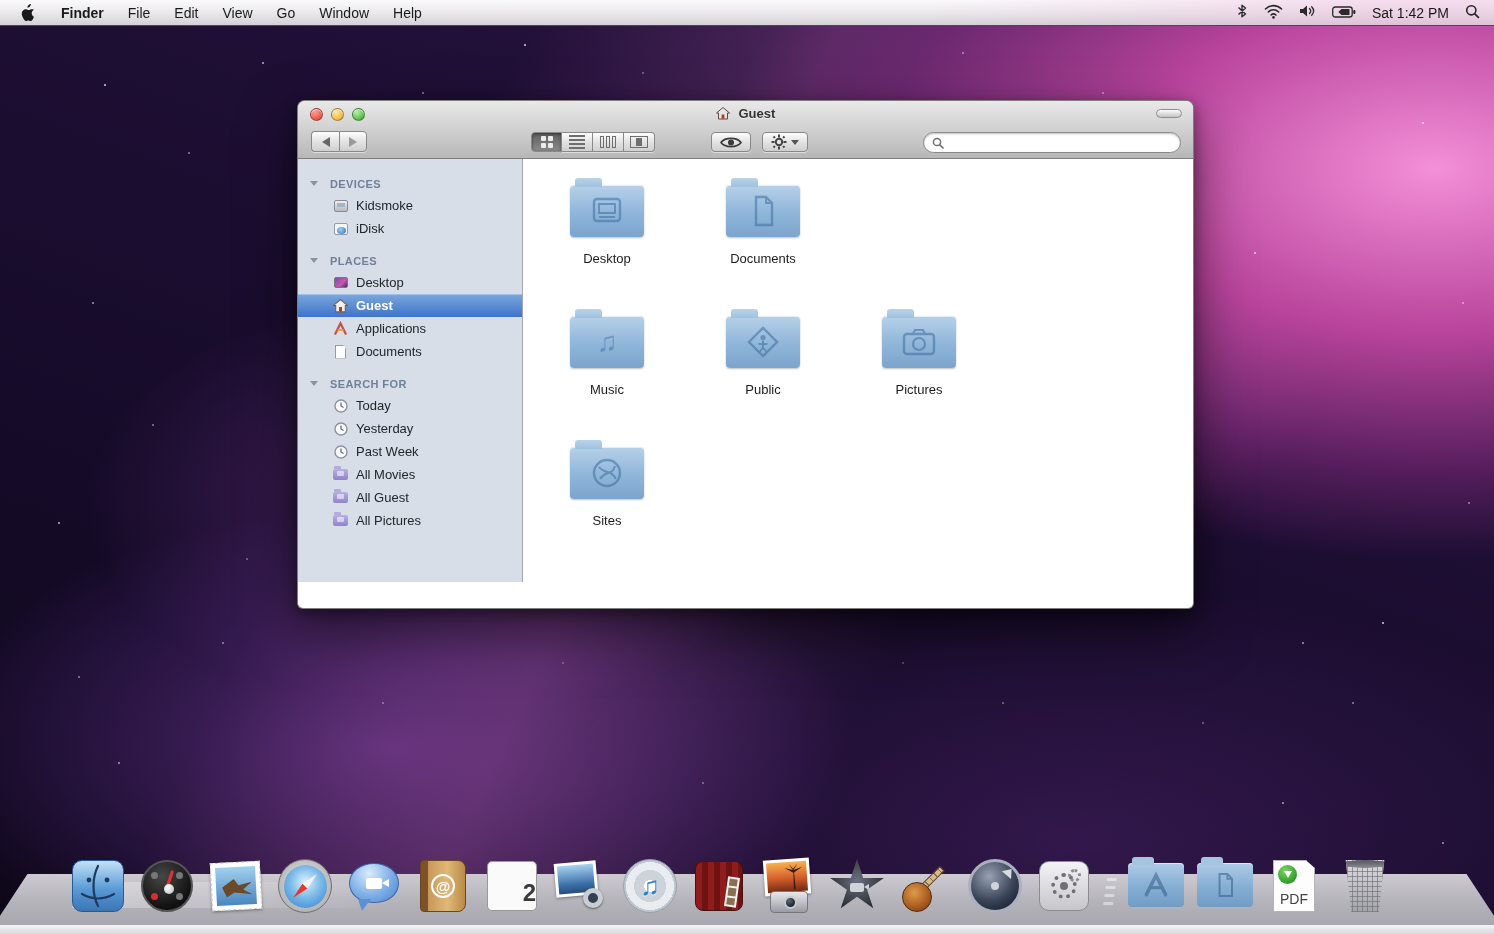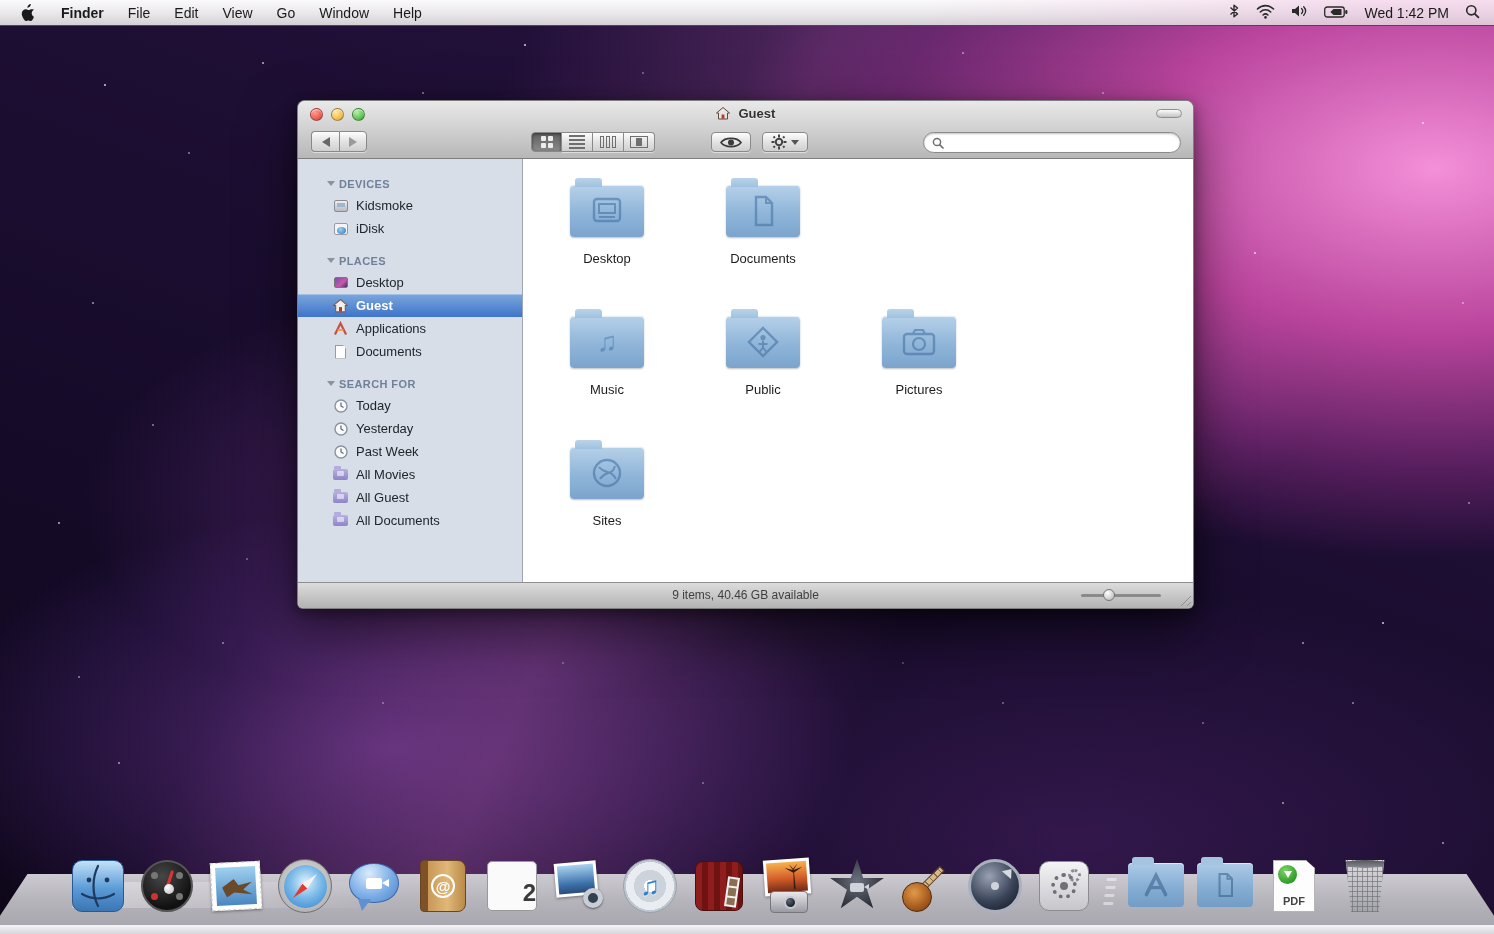--- a/index.html
+++ b/index.html
@@ -92,21 +92,21 @@
   .caret-down { width:0; height:0; border-left:4px solid transparent; border-right:4px solid transparent; border-top:5px solid #555; }
   .searchfield { position:absolute; right:12px; top:5px; width:258px; height:21px; border-radius:11px;
     background:#fff; border:1px solid #8a8a8a; box-shadow:inset 0 1px 2px rgba(0,0,0,.25);
     display:flex; align-items:center; padding:0 8px; gap:5px; }
   .searchfield input { border:none; outline:none; flex:1; font-size:12px; background:transparent; }
 
   .content { position:absolute; top:58px; bottom:26px; left:0; right:0; display:flex; }
 
   
   .sidebar { width:225px; background:#d7dee7; border-right:1px solid #9fa6b0; padding-top:14px; font-size:13px; color:#21262b; }
-  .sb-header { display:flex; align-items:center; gap:4px; padding-left:29px; height:21px;
+  .sb-header { display:flex; align-items:center; gap:12px; padding-left:12px; height:21px;
     font-size:11px; font-weight:bold; color:#71809a; letter-spacing:.4px; }
   .tri { width:0; height:0; border-left:4px solid transparent; border-right:4px solid transparent; border-top:5px solid #8a93a2; }
   .sb-row { display:flex; align-items:center; gap:7px; padding-left:34px; height:23px; }
   .sb-row.selected { background:linear-gradient(180deg,#7ca7dd,#3e74c9); color:#fff; font-weight:bold;
     box-shadow:inset 0 1px 0 rgba(255,255,255,.3); }
   .sb-gap { height:10px; }
   .sb-ico { width:17px; height:17px; display:flex; align-items:center; justify-content:center; flex:0 0 17px; }
 
   
   .main { flex:1; background:#fff; padding:14px 0 0 6px; }
@@ -240,21 +240,21 @@
   .dock-folder { position:relative; width:58px; height:44px; border-radius:4px; margin-bottom:3px;
     background:linear-gradient(180deg,#aecbe6 0%,#85aed4 55%,#739cc6 100%);
     box-shadow:inset 0 1px 0 rgba(255,255,255,.6); display:flex; align-items:center; justify-content:center; }
   .dock-folder::before { content:""; position:absolute; top:-6px; left:4px; width:22px; height:8px;
     background:#a5c4e0; border-radius:3px 3px 0 0; }
   .ic-pdf { position:relative; width:42px; height:52px; background:#fdfdfd; border:1px solid #b5b5b5;
     clip-path:polygon(0 0, 78% 0, 100% 16%, 100% 100%, 0 100%); display:flex; align-items:flex-end; justify-content:center; padding-bottom:4px; }
   .ic-pdf .dl { position:absolute; left:4px; top:4px; width:19px; height:19px; border-radius:50%;
     background:radial-gradient(circle at 38% 30%, #7fd36a, #2f9e27 70%); display:flex; align-items:center; justify-content:center; }
   .ic-pdf .dl::after { content:""; width:0; height:0; border-left:4px solid transparent; border-right:4px solid transparent; border-top:7px solid #fff; }
-  .ic-pdf .pdf-label { font-size:11px; font-weight:bold; color:#444; }
+  .ic-pdf .pdf-label { font-size:14px; font-weight:normal; color:#444; }
   .ic-trash { width:46px; height:52px;
     background:
       repeating-linear-gradient(0deg, rgba(110,110,116,.65) 0 1px, transparent 1px 5px),
       repeating-linear-gradient(90deg, rgba(110,110,116,.65) 0 1px, transparent 1px 5px),
       linear-gradient(180deg,#dcdce0,#a3a3ab);
     clip-path:polygon(8% 0, 92% 0, 80% 100%, 20% 100%); position:relative; }
   .ic-trash::before { content:""; position:absolute; left:2%; top:0; width:96%; height:8px; border-radius:50%;
     background:linear-gradient(180deg,#55555c,#8a8a92); }
 
   
@@ -318,21 +318,21 @@
             </g>
           </svg>
       </span>
       <span>
         <svg width="24" height="12" viewBox="0 0 24 12">
             <rect x="0.7" y="1" width="19.5" height="10" rx="2.5" fill="none" stroke="#2a2a2a" stroke-width="1.3"></rect>
             <rect x="21.2" y="4" width="2.2" height="4" rx="1" fill="#2a2a2a"></rect>
             <path d="M17.5 3 v6 H9.5 l-3.2-3 3.2-3 z" fill="#2a2a2a"></path>
           </svg>
       </span>
-      <span class="clock">Wed 1:42 PM</span>
+      <span class="clock">Sat 1:42 PM</span>
       <span>
         <svg width="15" height="15" viewBox="0 0 15 15">
             <circle cx="6.3" cy="6.3" r="4.6" fill="none" stroke="#2a2a2a" stroke-width="1.6"></circle>
             <line x1="9.8" y1="9.8" x2="13.4" y2="13.4" stroke="#2a2a2a" stroke-width="1.8" stroke-linecap="round"></line>
           </svg>
       </span>
     </div>
   </div>
 
   <div class="window">
@@ -517,21 +517,21 @@
         <div class="sb-row">
           <span class="sb-ico">
               <span class="mini-folder-purple"></span>
             </span>
           <span>All Guest</span>
         </div>
         <div class="sb-row">
           <span class="sb-ico">
               <span class="mini-folder-purple"></span>
             </span>
-          <span>All Documents</span>
+          <span>All Pictures</span>
         </div>
       </div>
 
       <div class="main">
         <div class="grid-row">
           <div class="cell">
             <div class="folder">
                 <svg class="glyph" width="36" height="34" viewBox="0 0 36 34">
                   <rect x="5" y="5" width="26" height="22" rx="3" fill="none" stroke="#3f6e9e" stroke-width="2.4"></rect>
                   <rect x="10" y="10" width="16" height="9" fill="none" stroke="#3f6e9e" stroke-width="2"></rect>
@@ -585,27 +585,20 @@
                   <circle cx="18" cy="18" r="13" fill="none" stroke="#3f6e9e" stroke-width="2.4"></circle>
                   <path d="M10 12 C16 20 22 14 27 24 M11 24 C17 15 23 21 26 11" fill="none" stroke="#3f6e9e" stroke-width="2"></path>
                 </svg>
               </div>
             <div class="label">Sites</div>
           </div>
         </div>
       </div>
     </div>
 
-    <div class="statusbar">
-      <div class="status-text">9 items, 40.46 GB available</div>
-      <div class="zoom-slider">
-        <span class="zoom-knob"></span>
-      </div>
-      <div class="grip"></div>
-    </div>
   </div>
 
   <div class="shelf">
     <div class="shelf-sheen"></div>
     <div class="shelf-front"></div>
   </div>
 
   <div class="dock">
     <div class="dock-item">
       <div class="ic-finder">

